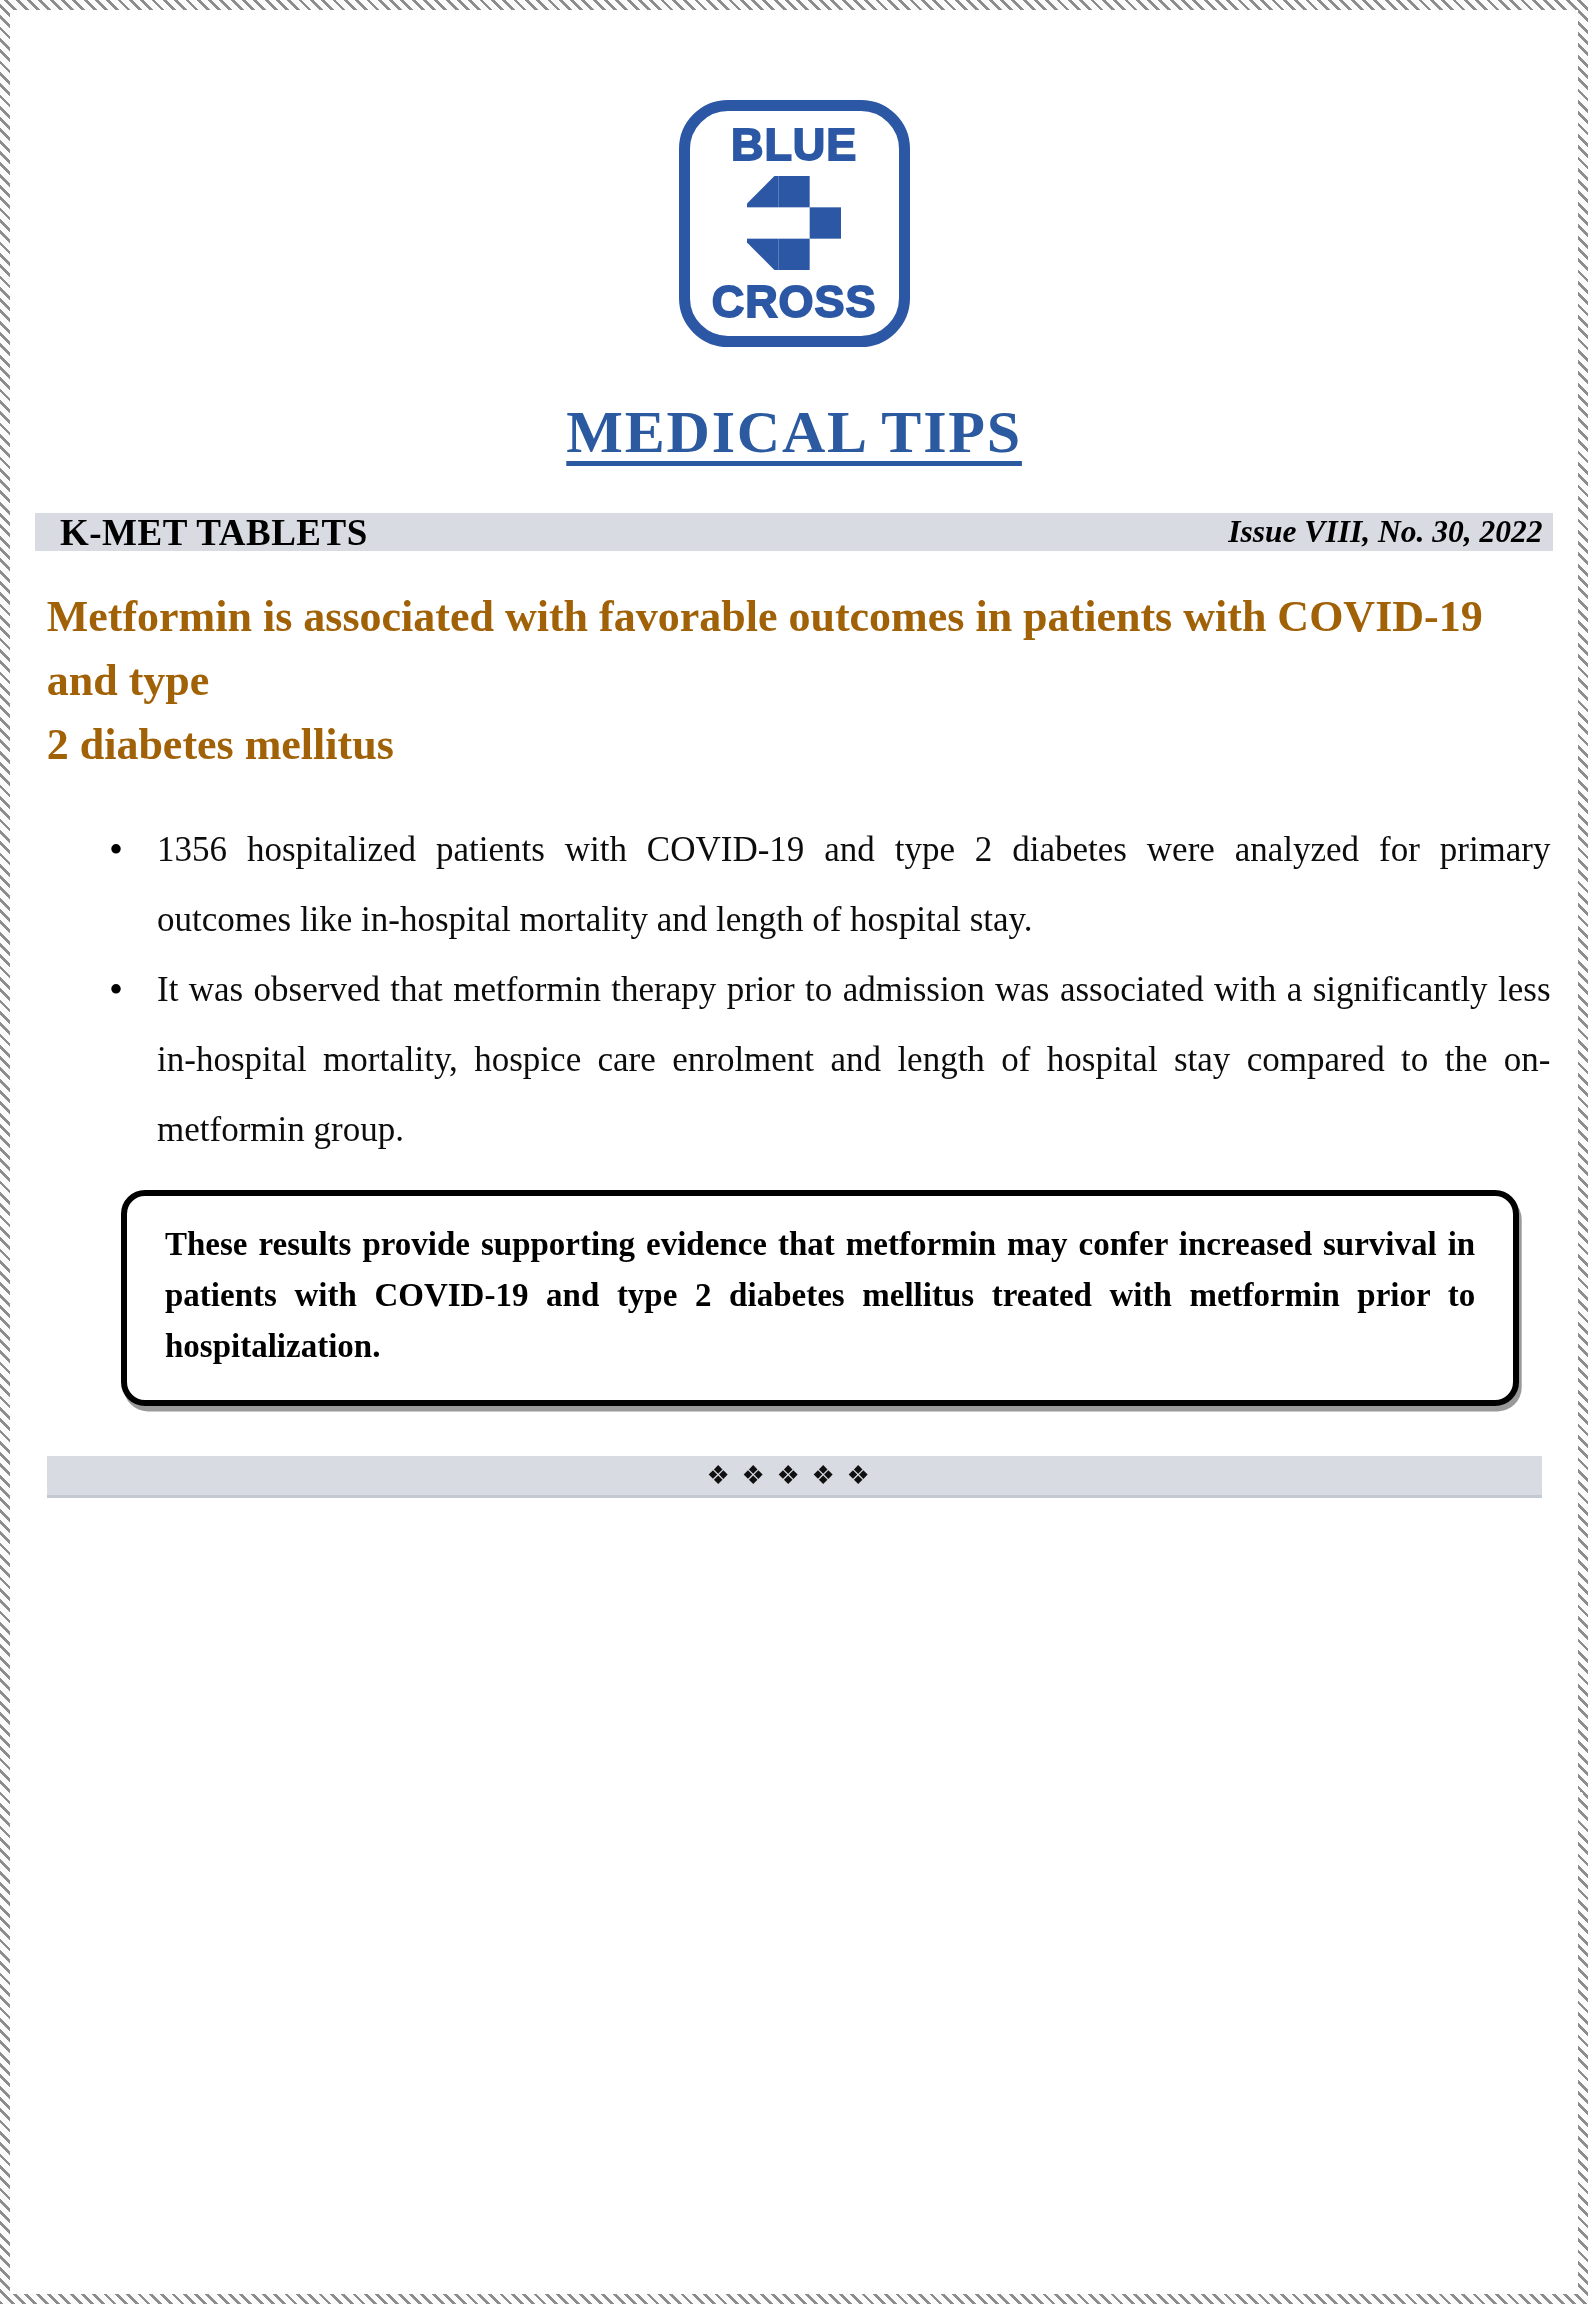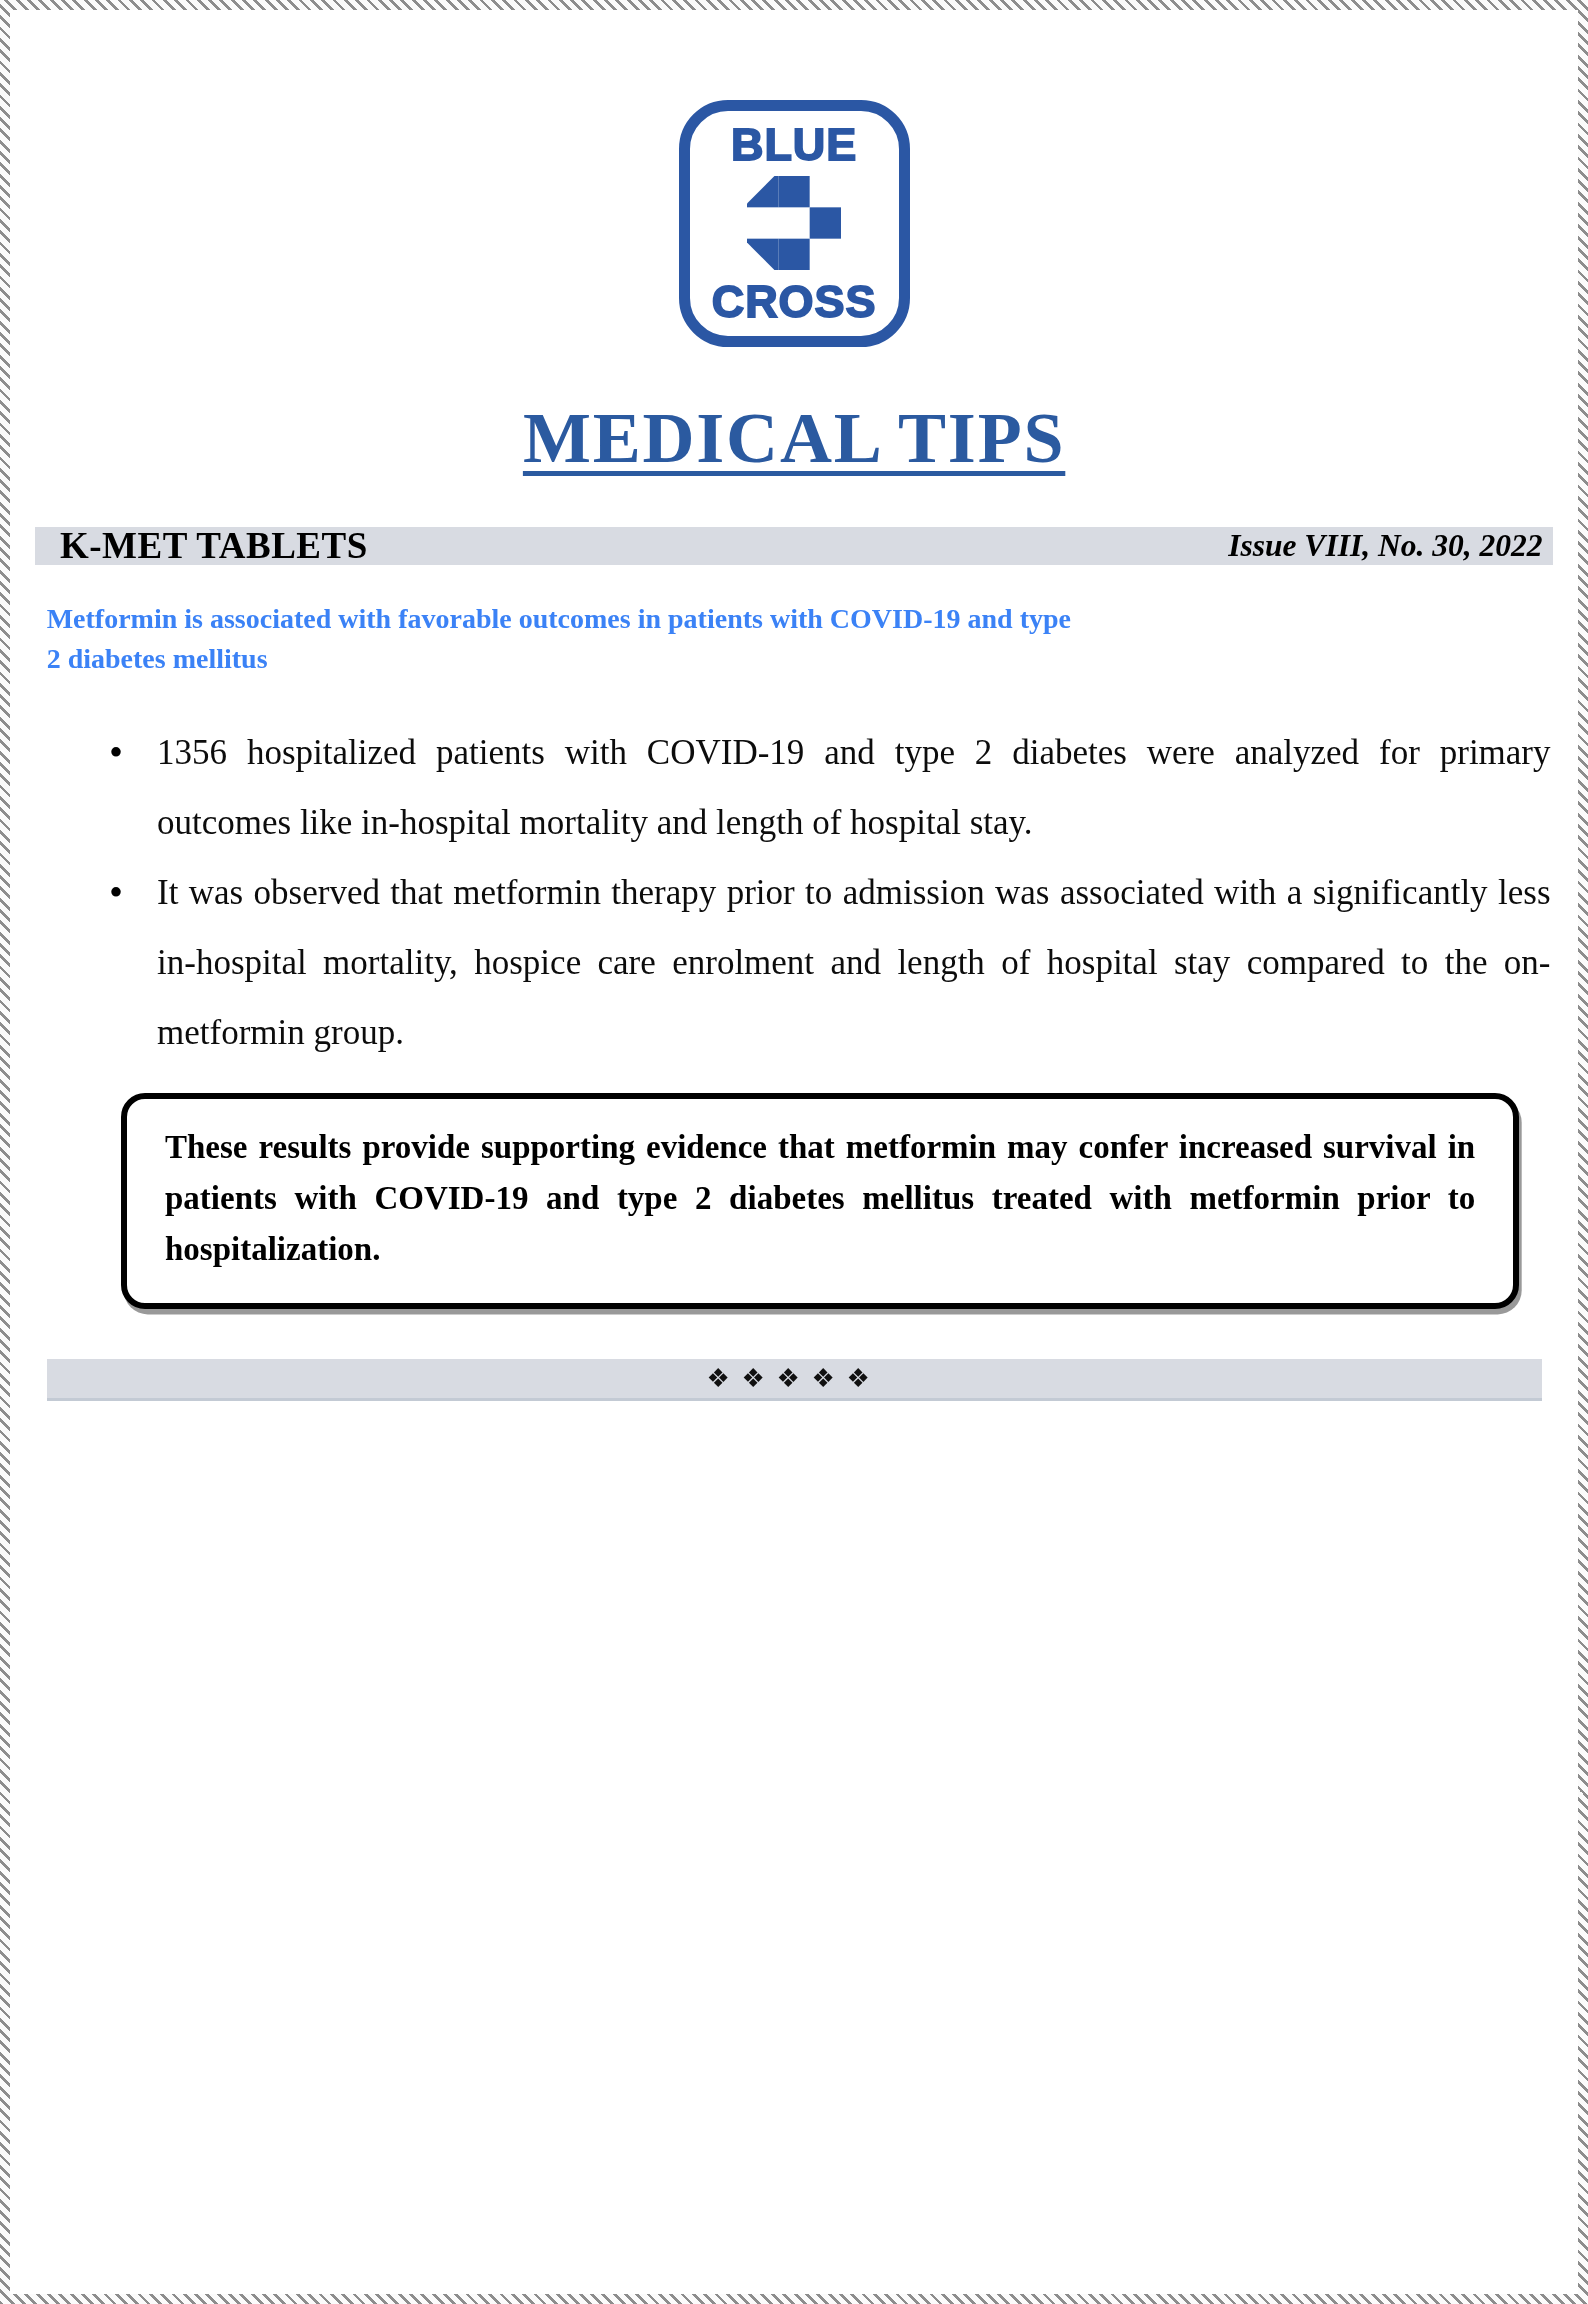--- a/index.html
+++ b/index.html
@@ -39,21 +39,21 @@
     color:#2b57a4;
     font-size:45px;
     letter-spacing:0.9px;
     line-height:1;
   }
   .logo-oct{width:94px;height:94px;display:block;}
   
   .masthead{
     margin-top:52px;
     text-align:center;
-    font-size:72px;
+    font-size:60px;
     font-weight:bold;
     color:#2b5aa0;
     letter-spacing:1.8px;
     text-decoration:underline;
     text-decoration-thickness:4.5px;
     text-underline-offset:9px;
     line-height:1.1;
   }
   
   .issue-bar{
@@ -74,23 +74,23 @@
   .issue-no{
     font-size:31.5px;
     font-weight:bold;
     font-style:italic;
     color:#000;
     text-align:center;
   }
   
   .article-title{
     margin:34px 12.6px 0 11.7px;
-    font-size:28px;
-    font-weight:bold;
-    color:#3b82f6;
+    font-size:44px;
+    font-weight:bold;
+    color:#a16207;
     line-height:1.45;
   }
   .citation{
     margin:7.2px 0 0 11.7px;
     font-size:27px;
     font-style:italic;
     color:#141414;
   }
   ul.key-points{
     list-style:none;

